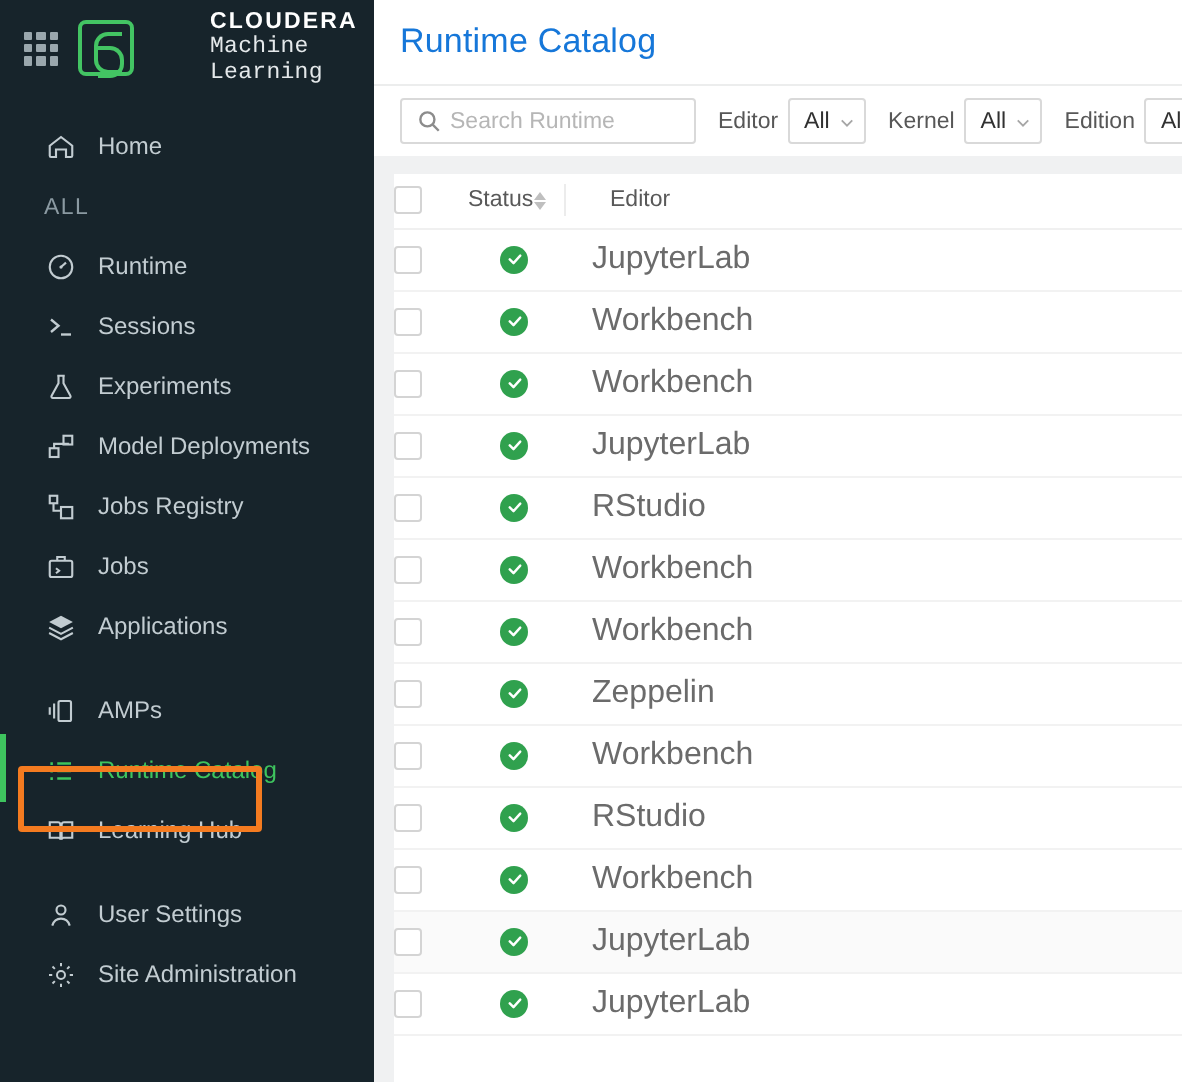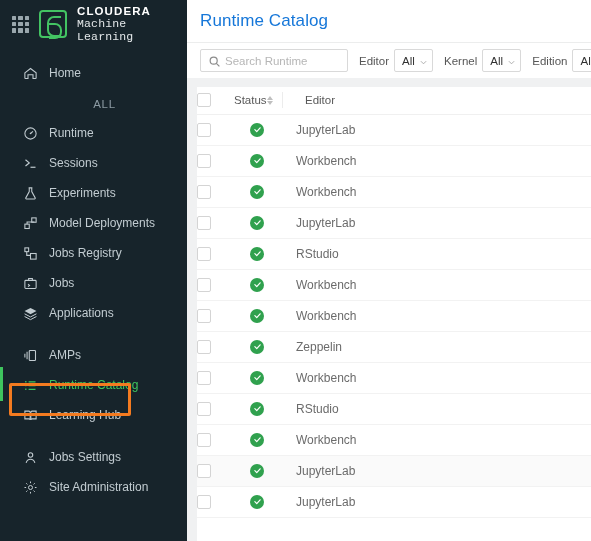--- a/index.html
+++ b/index.html
@@ -66,37 +66,37 @@
   }
   .logo-mark::after {
     content: "";
     position: absolute;
     left: 8px; top: 11px;
     width: 11px; height: 12px;
     border: 2.5px solid #43c463;
     border-left: none;
     border-radius: 0 7px 7px 0;
   }
-  .logo-text { line-height: 1.12; padding-top: 1px; }
+  .logo-text { line-height: 1.12; padding-top: 1px; margin-left: 28px; }
   .logo-text .l1 {
     display: block;
     color: #ffffff;
     font-size: 11.5px;
     font-weight: bold;
     letter-spacing: 1.1px;
   }
   .logo-text .l2 {
     display: block;
     color: #e4e8ea;
     font-size: 11.5px;
     letter-spacing: 0.15px;
     font-family: Liberation Mono, monospace;
   }
 
-  .nav { padding-top: 10px; text-align: center; }
+  .nav { padding-top: 10px; }
   .nav-section-label {
     color: #8b9aa2;
     font-size: 11.5px;
     letter-spacing: 0.7px;
     padding: 10px 0 8px 22px;
   }
   .nav-item {
     position: relative;
     display: flex;
     align-items: center;
@@ -280,21 +280,21 @@
     border-left: 3.5px solid transparent;
     border-right: 3.5px solid transparent;
   }
   .sorter .up   { border-bottom: 4px solid #bfbfbf; }
   .sorter .down { border-top: 4px solid #bfbfbf; }
 
   table.rt tbody tr { height: 31px; }
   table.rt tbody tr td {
     border-bottom: 1px solid #f2f2f2;
     vertical-align: middle;
-    font-size: 12px;
+    font-size: 16px;
     color: #6b6b6b;
   }
   table.rt tbody tr.hovered td { background: #fafafa; }
 
   .chk {
     width: 14px; height: 14px;
     border: 1px solid #d4d4d4;
     border-radius: 2px;
     background: #fff;
     cursor: pointer;
@@ -461,21 +461,21 @@
 
       <div class="nav-gap"></div>
 
       <div class="nav-item">
         <span class="ic">
           <svg width="15" height="15" viewBox="0 0 24 24" fill="none" stroke="currentColor" stroke-width="1.7">
             <circle cx="12" cy="8" r="3.6"></circle>
               <path d="M5 20.5c1.2-4 4-5.6 7-5.6s5.8 1.6 7 5.6"></path>
           </svg>
         </span>
-        <span>Jobs Settings</span>
+        <span>User Settings</span>
       </div>
 
       <div class="nav-item">
         <span class="ic">
           <svg width="15" height="15" viewBox="0 0 24 24" fill="none" stroke="currentColor" stroke-width="1.6">
             <circle cx="12" cy="12" r="3.2"></circle>
             <path d="M12 2.4v2.6M12 19v2.6M21.6 12H19M5 12H2.4M18.8 5.2l-1.9 1.9M7.1 16.9l-1.9 1.9M18.8 18.8l-1.9-1.9M7.1 7.1 5.2 5.2"></path>
           </svg>
         </span>
         <span>Site Administration</span>

